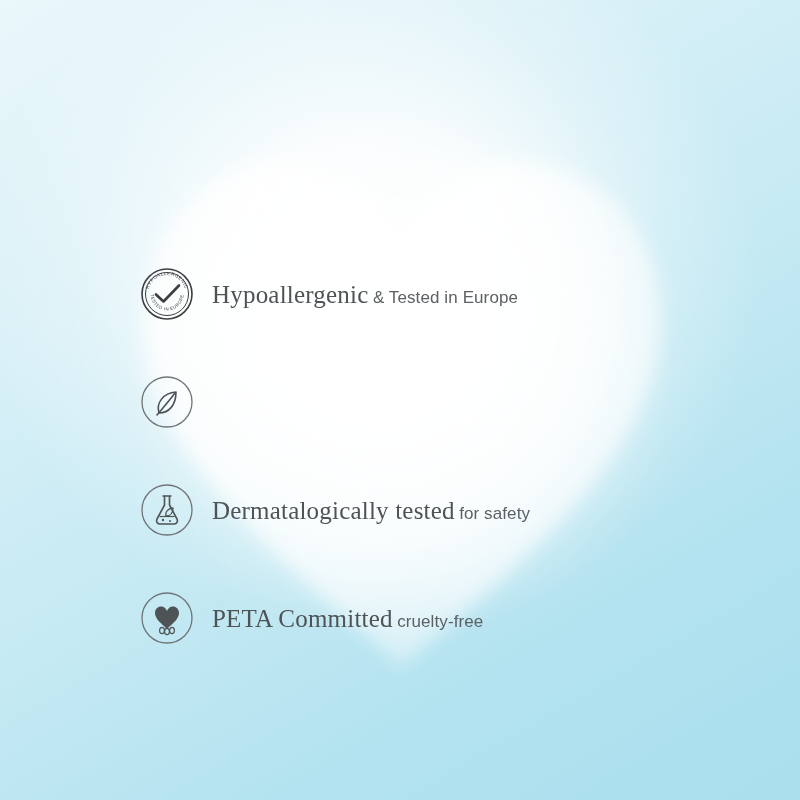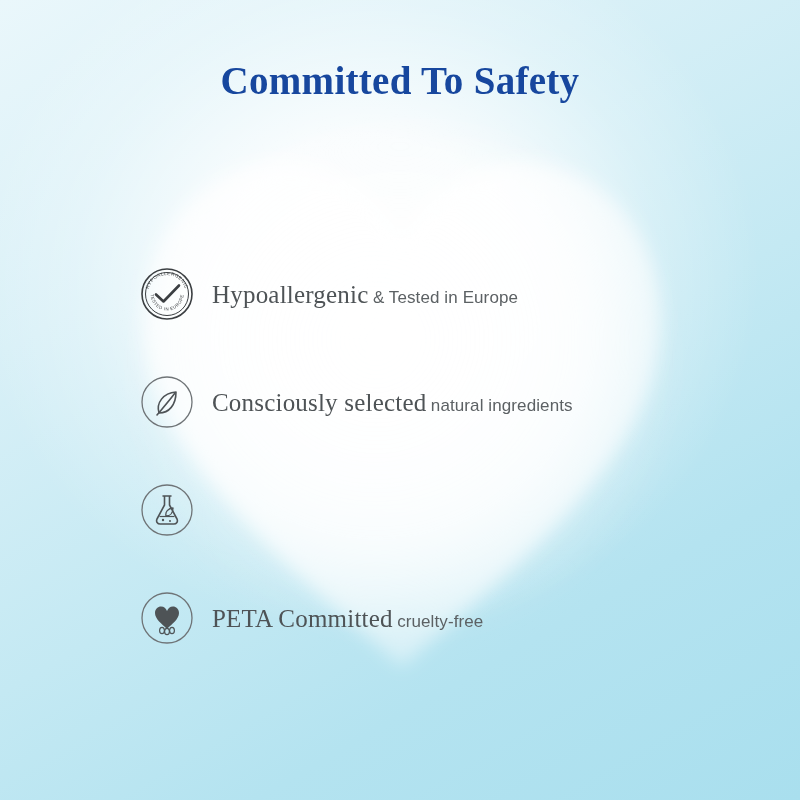--- a/index.html
+++ b/index.html
@@ -121,21 +121,20 @@
     </defs>
     <path filter="url(#softBlur)" fill="url(#heartFill)" d="M310 575
          C 250 520, 120 420, 72 318
          C 26 220, 60 108, 150 78
          C 222 54, 282 94, 310 146
          C 338 94, 398 54, 470 78
          C 560 108, 594 220, 548 318
          C 500 420, 370 520, 310 575 Z"></path>
   </svg>
 
-  <div id="title">Committed To Safety</div>
 
   <div id="claims">
 
     <div class="claim-row">
       <div class="claim-icon">
         <svg viewBox="0 0 54 54" width="54" height="54" xmlns="http://www.w3.org/2000/svg">
           <defs>
             <path id="arcTop" d="M 8,27 A 19,19 0 0 1 46,27"></path>
             <path id="arcBottom" d="M 10.5,27 A 16.5,16.5 0 0 0 43.5,27"></path>
           </defs>
@@ -157,38 +156,38 @@
     </div>
 
     <div class="claim-row">
       <div class="claim-icon">
         <svg viewBox="0 0 54 54" width="54" height="54" xmlns="http://www.w3.org/2000/svg">
           <circle cx="27" cy="27" r="25" fill="none" stroke="#6f7477" stroke-width="1.3"></circle>
           <path d="M 36,17 C 36,30 29,38 19,38 C 16,28 23,18 36,17 Z" fill="none" stroke="#4e5356" stroke-width="1.6" stroke-linejoin="round"></path>
           <path d="M 17,40 C 22,34 29,26 35,18" fill="none" stroke="#4e5356" stroke-width="1.6" stroke-linecap="round"></path>
         </svg>
       </div>
-      <div class="claim-text">
-        <span class="claim-strong">Consciously selected</span>
-        <span class="claim-rest">natural ingredients</span>
-      </div>
     </div>
 
     <div class="claim-row">
       <div class="claim-icon">
         <svg viewBox="0 0 54 54" width="54" height="54" xmlns="http://www.w3.org/2000/svg">
           <circle cx="27" cy="27" r="25" fill="none" stroke="#6f7477" stroke-width="1.3"></circle>
           <path d="M 23,13 L 31,13" stroke="#4e5356" stroke-width="1.5" stroke-linecap="round"></path>
           <path d="M 24.5,13 L 24.5,22 L 17,36 C 15.8,38.6 17.5,41 20.2,41 L 33.8,41 C 36.5,41 38.2,38.6 37,36 L 29.5,22 L 29.5,13" fill="none" stroke="#4e5356" stroke-width="1.6" stroke-linejoin="round"></path>
           <path d="M 19.5,33.5 L 34.5,33.5" stroke="#4e5356" stroke-width="1.2"></path>
           <path d="M 33,25 C 33,30 30,33 26,33 C 25,29 28,25.5 33,25 Z" fill="none" stroke="#4e5356" stroke-width="1.3" stroke-linejoin="round"></path>
           <circle cx="23" cy="37" r="1.2" fill="#4e5356"></circle>
           <circle cx="30" cy="38" r="1" fill="#4e5356"></circle>
         </svg>
       </div>
+      <div class="claim-text">
+        <span class="claim-strong">Dermatalogically tested</span>
+        <span class="claim-rest">for safety</span>
+      </div>
     </div>
 
     <div class="claim-row">
       <div class="claim-icon">
         <svg viewBox="0 0 54 54" width="54" height="54" xmlns="http://www.w3.org/2000/svg">
           <circle cx="27" cy="27" r="25" fill="none" stroke="#6f7477" stroke-width="1.3"></circle>
           <path d="M 27,38 C 22,33 15,28 15,22 C 15,18 18,15.5 21,15.5 C 24,15.5 26,17.5 27,20 C 28,17.5 30,15.5 33,15.5 C 36,15.5 39,18 39,22 C 39,28 32,33 27,38 Z" fill="#4e5356"></path>
           <ellipse cx="22" cy="39.5" rx="2.4" ry="3.2" fill="none" stroke="#4e5356" stroke-width="1.2"></ellipse>
           <ellipse cx="27" cy="40.5" rx="2.4" ry="3.2" fill="none" stroke="#4e5356" stroke-width="1.2"></ellipse>
           <ellipse cx="32" cy="39.5" rx="2.4" ry="3.2" fill="none" stroke="#4e5356" stroke-width="1.2"></ellipse>

